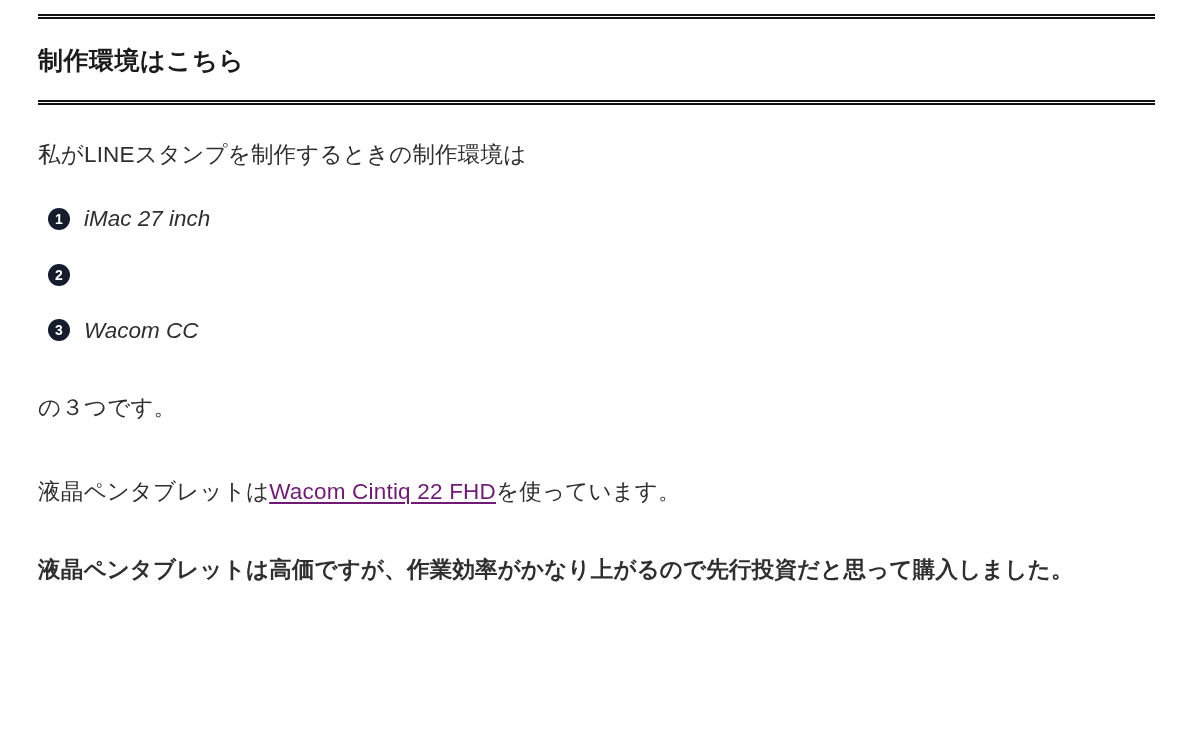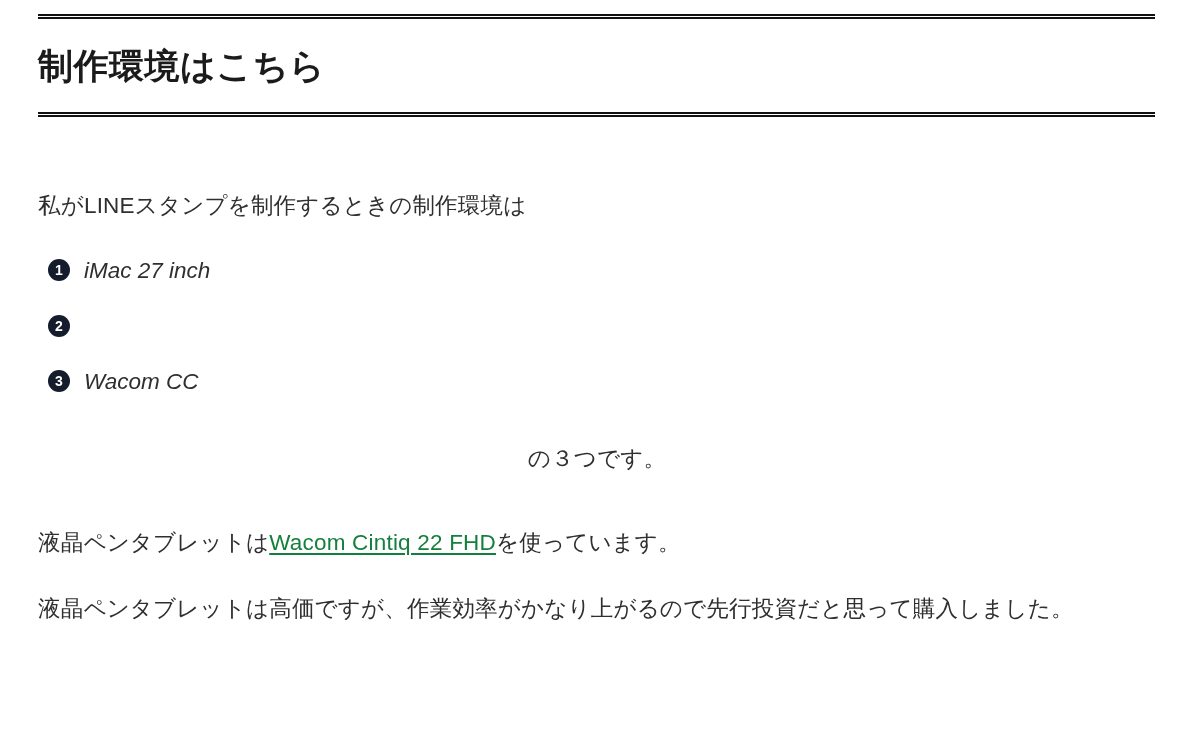--- a/index.html
+++ b/index.html
@@ -23,42 +23,42 @@
     box-sizing: border-box;
     padding: 0 44px 0 38px;
   }
 
   
   .section-heading {
     margin: 0;
     padding: 26px 0 24px 0;
     border-top: 5px double #111111;
     border-bottom: 5px double #111111;
-    font-size: 35px;
+    font-size: 25px;
     line-height: 1.22;
     font-weight: 700;
     letter-spacing: 0.5px;
     color: #1b1b1b;
     margin-top: 14px;
     width: 1117px;
   }
 
   
   .para {
     margin: 0;
     font-size: 22.5px;
     line-height: 1.55;
     letter-spacing: 0.2px;
     color: #2f2f2f;
     font-weight: 400;
   }
-  .para-intro   { margin-top: 72px; }
-  .para-count   { margin-top: 46px; text-align: center; }
+  .para-intro   { margin-top: 33px; }
+  .para-count   { margin-top: 46px; }
   .para-link    { margin-top: 49px; }
-  .para-closing { margin-top: 31px; }
+  .para-closing { margin-top: 43px; font-weight: bold; }
 
   
   .spec-list {
     list-style: none;
     margin: 32px 0 0 0;
     padding: 0 0 0 10px;
   }
   .spec-item {
     display: flex;
     align-items: center;
@@ -81,21 +81,21 @@
     line-height: 22px;
     text-align: center;
     margin-right: 14px;
     letter-spacing: 0;
     font-family: "Liberation Sans", "DejaVu Sans", sans-serif;
   }
   .spec-label { display: inline-block; font-style: italic; }
 
   
   .inline-link {
-    color: #15803d;
+    color: #701a75;
     text-decoration: underline;
     text-underline-offset: 3px;
     text-decoration-thickness: 2px;
     cursor: pointer;
   }
 </style>
 </head>
 <body>
 
 <div class="page">

